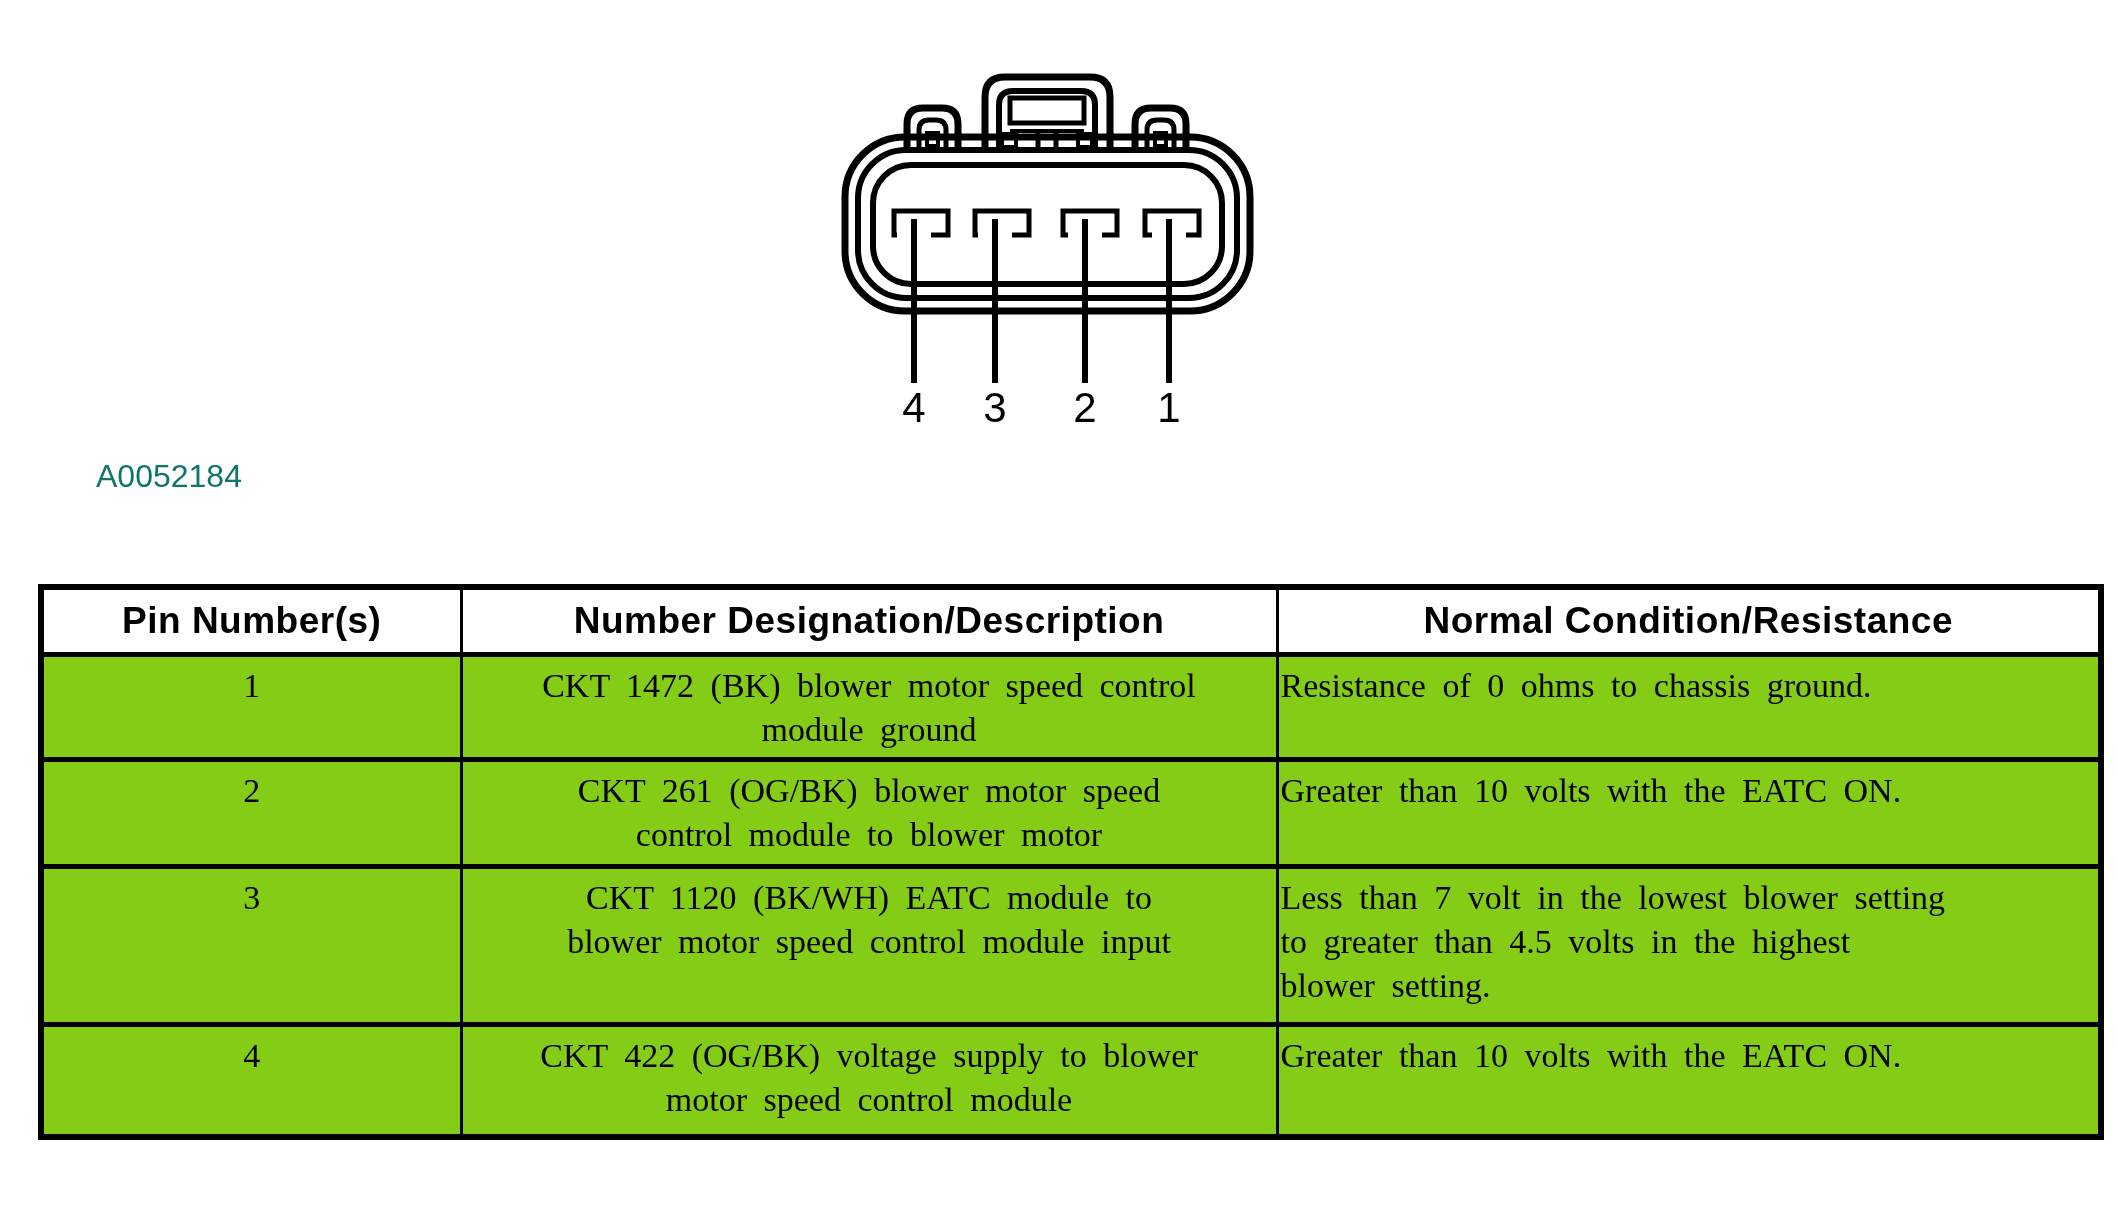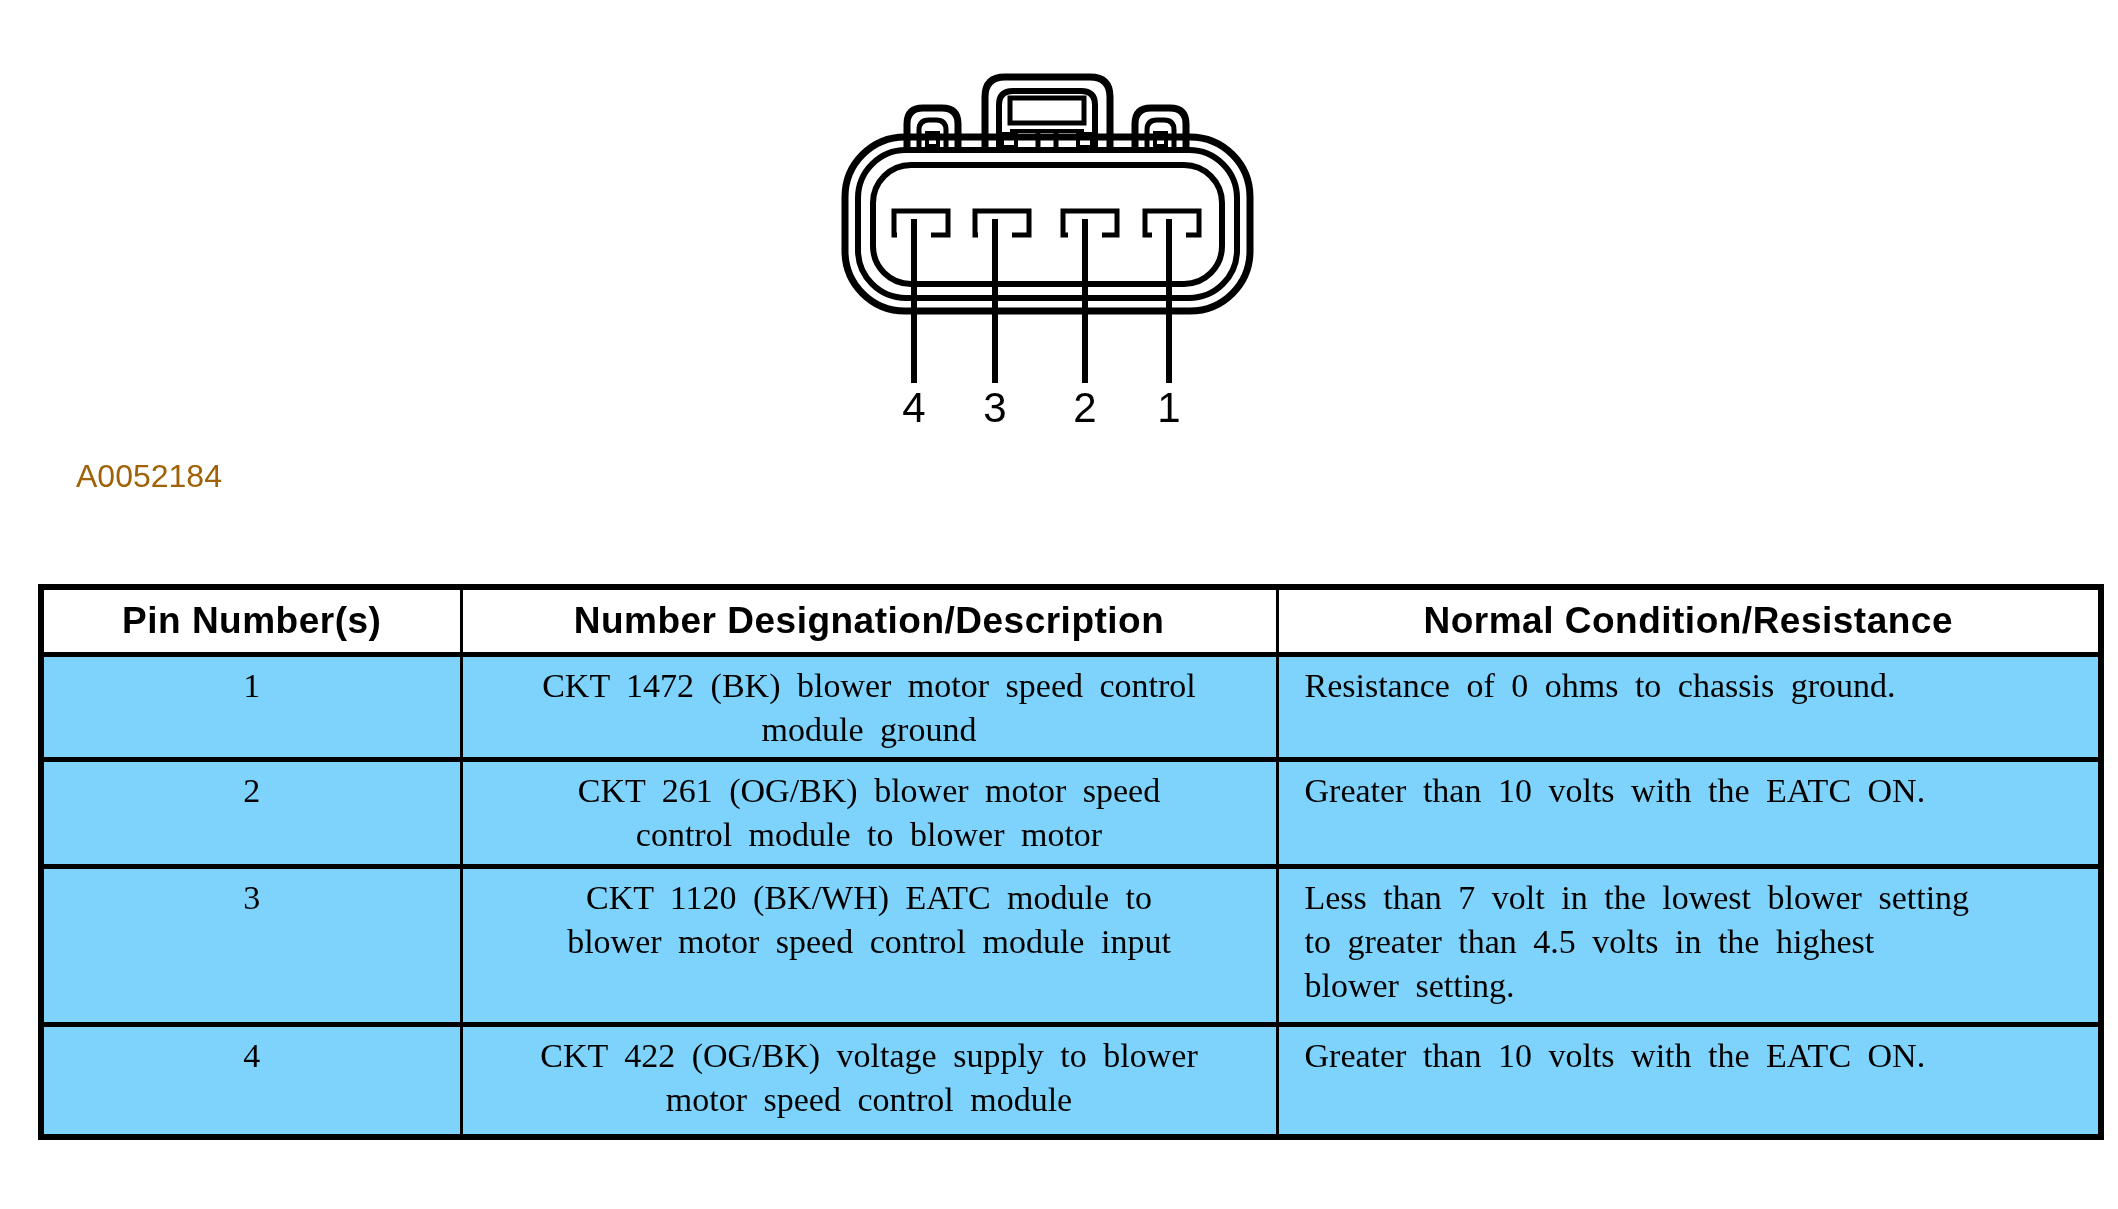--- a/index.html
+++ b/index.html
@@ -18,34 +18,34 @@
     top:384px;
     width:60px;
     text-align:center;
     font-size:42px;
     font-weight:500;
     font-family:"Liberation Sans", sans-serif;
     color:#000;
   }
   .figure-id{
     position:absolute;
-    left:76px;
+    left:96px;
     top:458px;
     font-size:32px;
     font-family:"Liberation Sans", sans-serif;
-    color:#a16207;
+    color:#0f766e;
   }
   table.pin-table{
     position:absolute;
     left:38px;
     top:584px;
     width:2060px;
     border-collapse:collapse;
     table-layout:fixed;
-    background:#7dd3fc;
+    background:#84cc16;
   }
   table.pin-table{border:6px solid #000;}
   .pin-table th,.pin-table td{
     border-left:3px solid #000;
     border-right:3px solid #000;
     border-top:5px solid #000;
     border-bottom:5px solid #000;
     padding:0;
   }
   .pin-table th{
@@ -63,21 +63,21 @@
     font-size:34px;
     vertical-align:top;
     padding-top:7px;
   }
   tr.row-1{height:105px;}
   tr.row-2{height:107px;}
   tr.row-3{height:158px;}
   tr.row-4{height:112px;}
   td.pin-cell{text-align:center;}
   td.circuit-cell{text-align:center;}
-  td.condition-cell{text-align:left;padding-left:26px;padding-right:10px;}
+  td.condition-cell{text-align:left;padding-left:2px;padding-right:10px;}
   .ln{
     line-height:44px;
     white-space:nowrap;
     word-spacing:8px;
   }
   .pin-cell .ln{word-spacing:normal;}
 </style>
 </head>
 <body>
 

